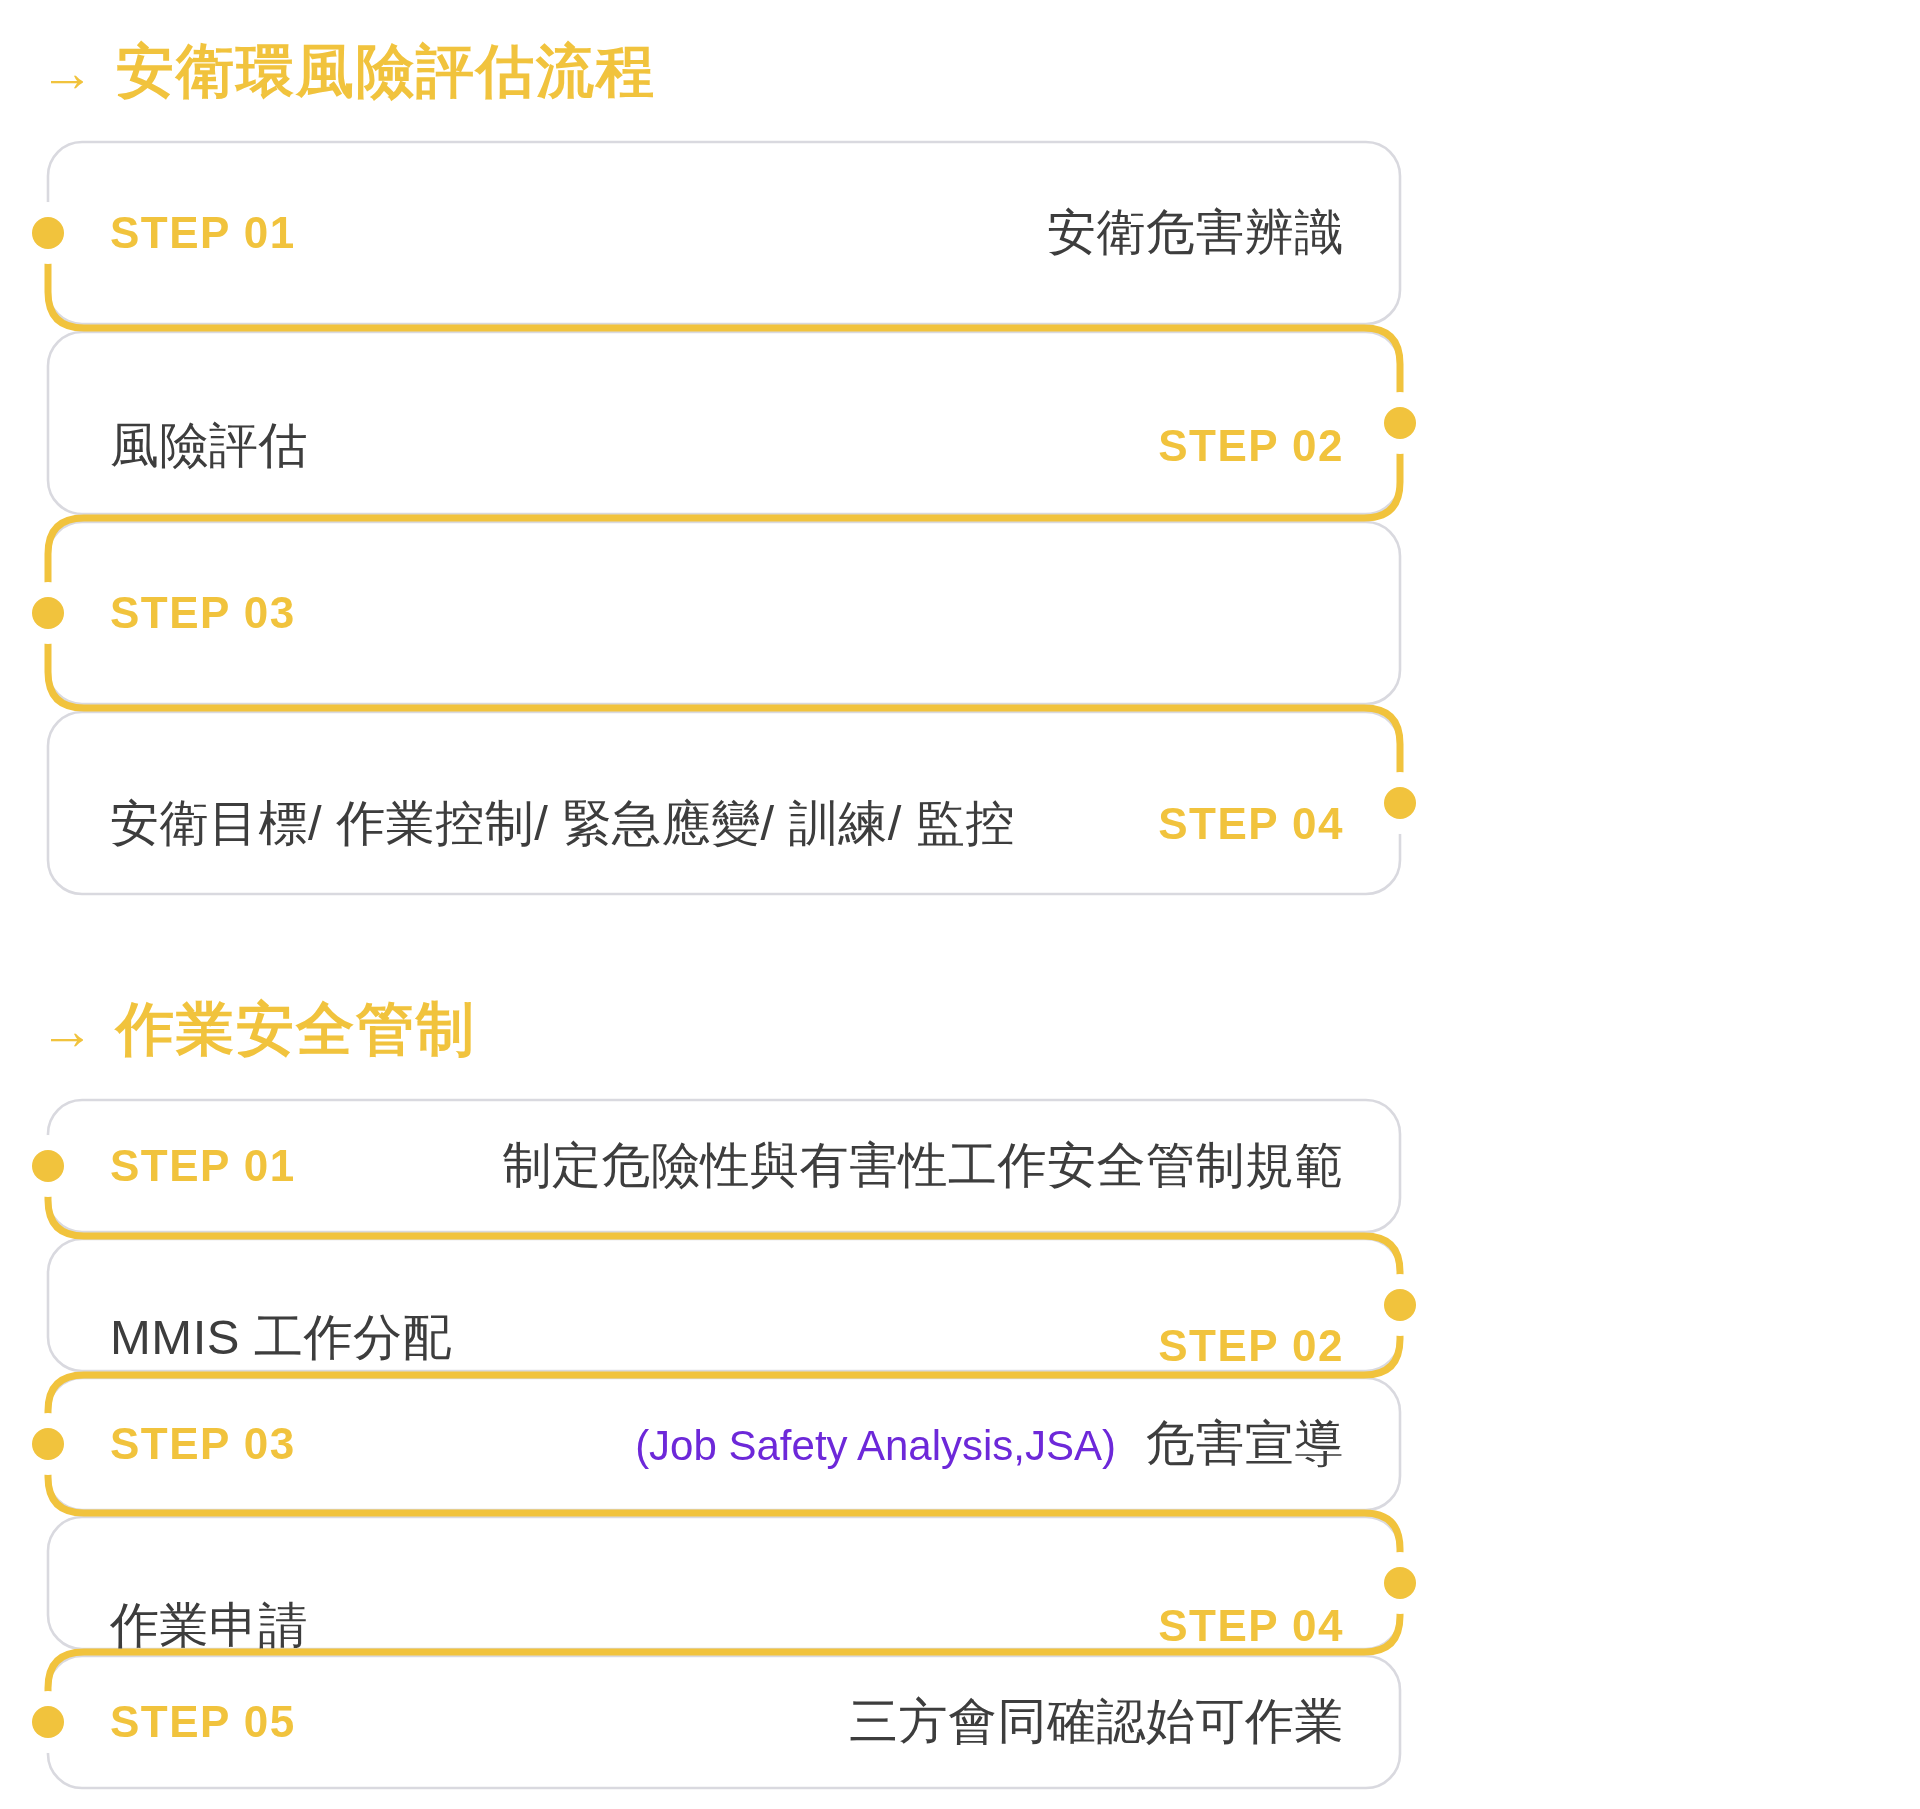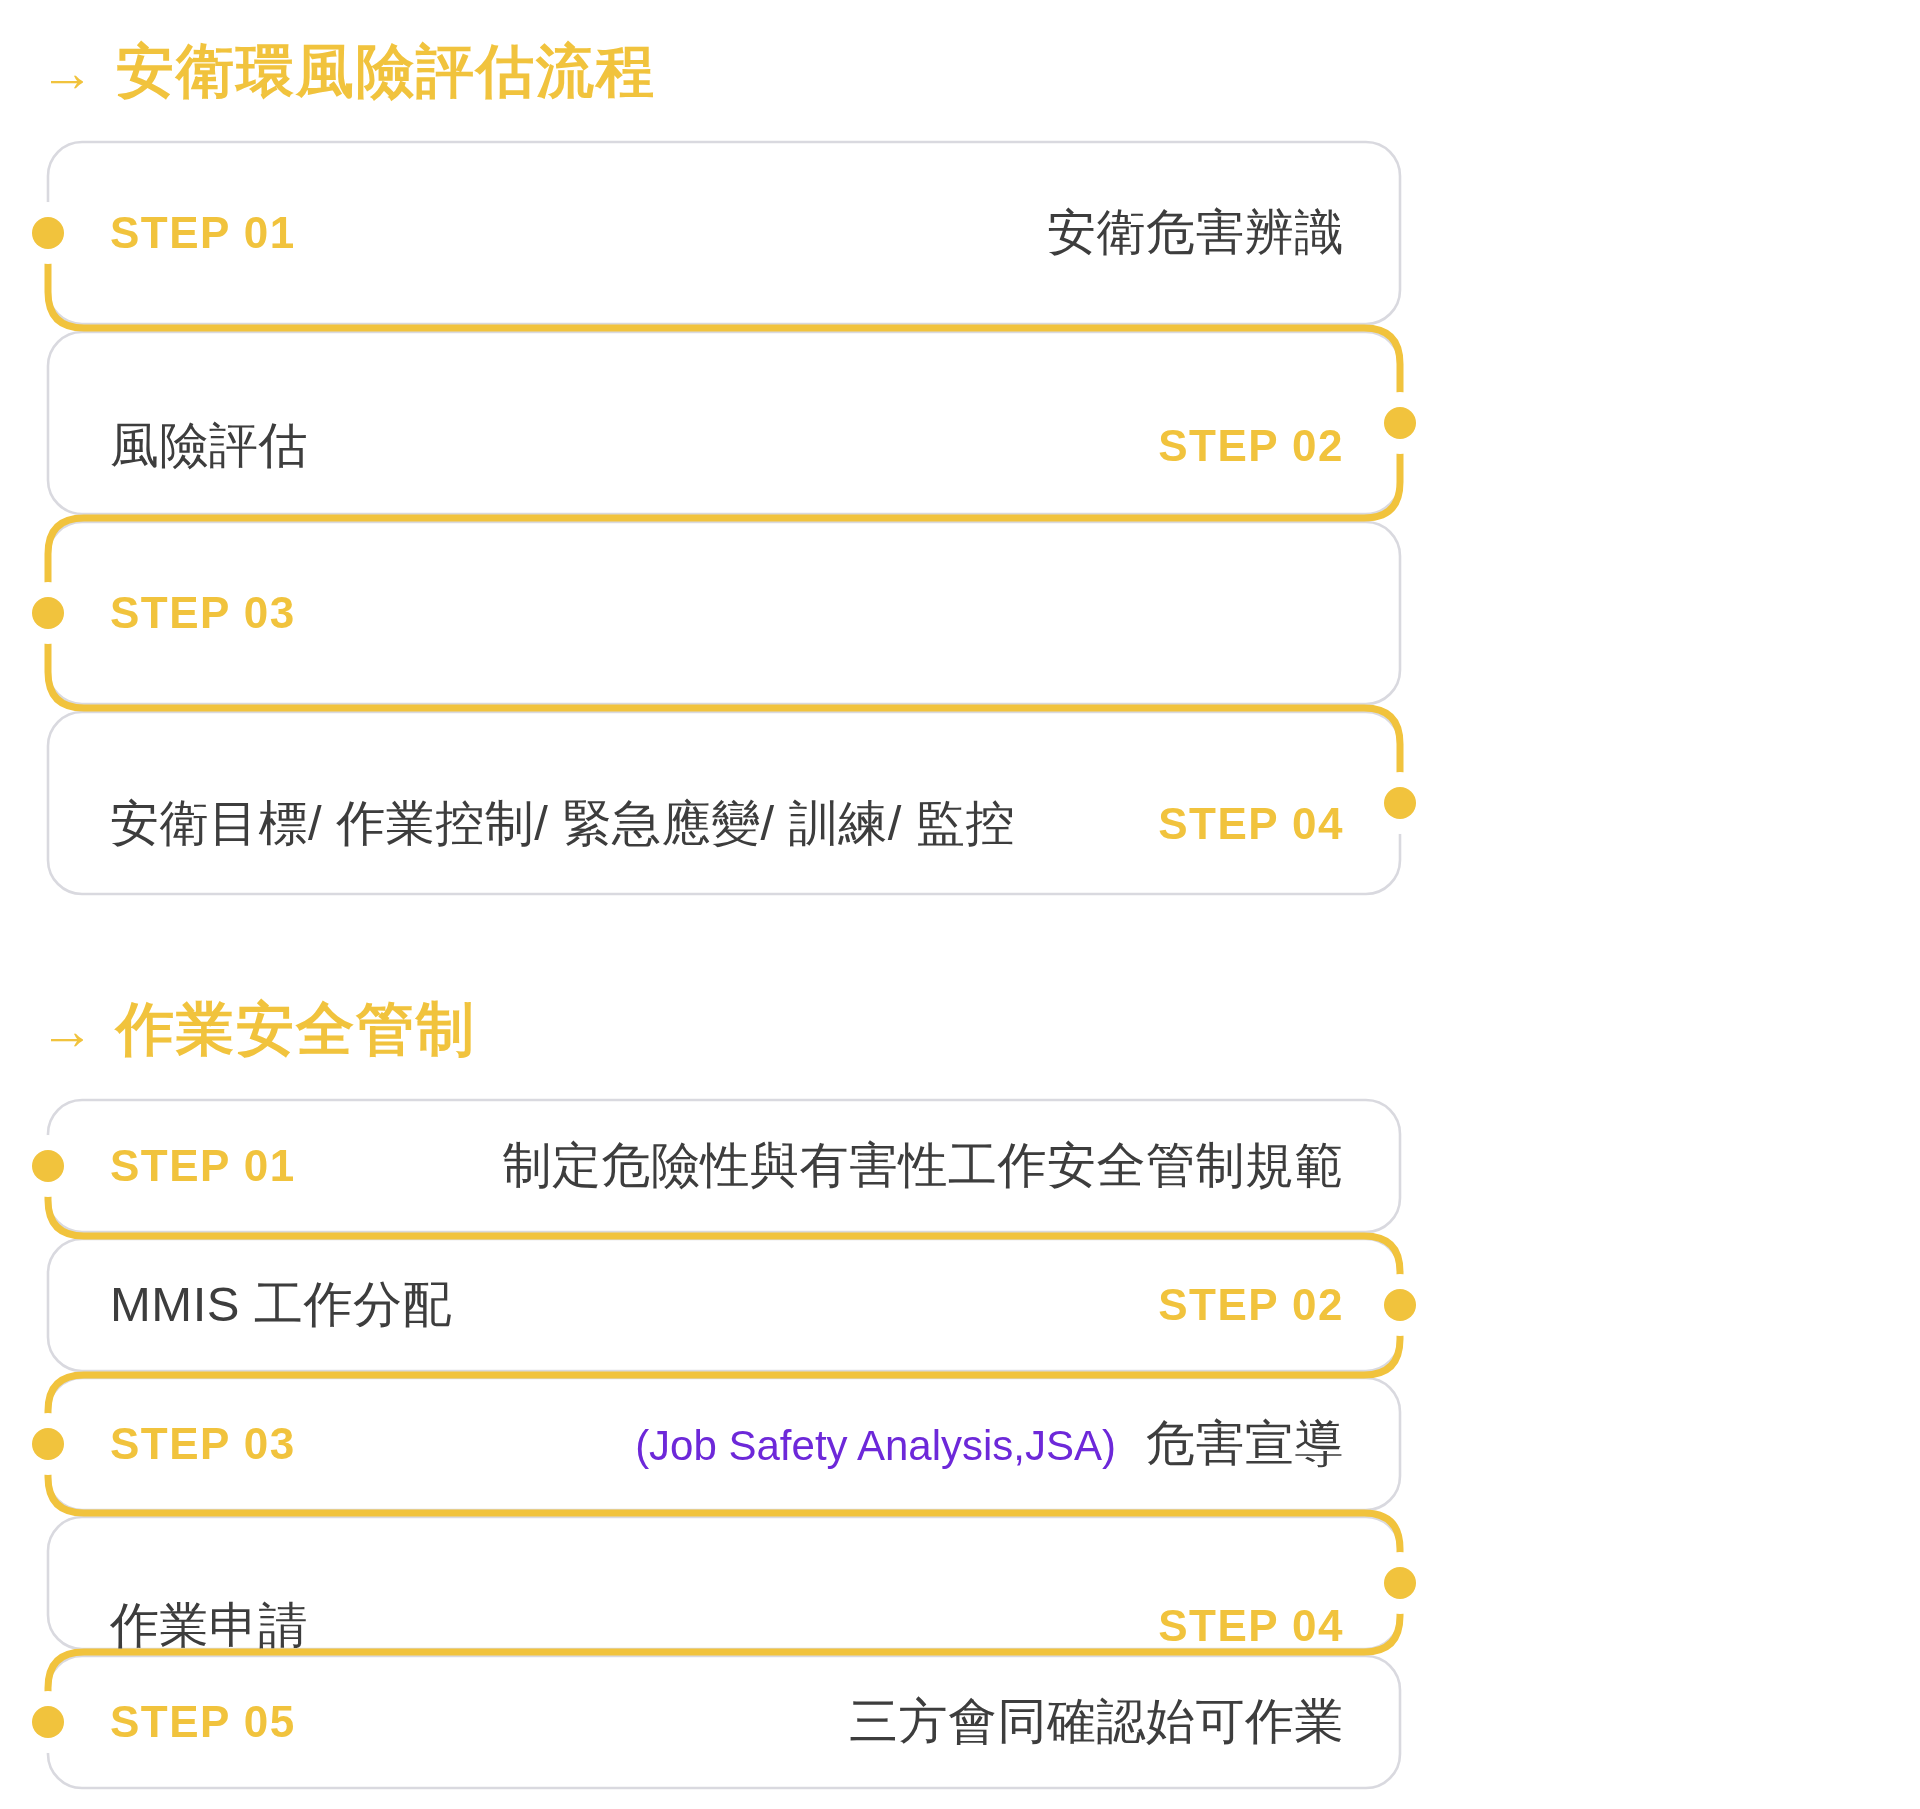--- a/index.html
+++ b/index.html
@@ -106,21 +106,21 @@
 <div class="section-title" style="top:998px;">
   <span class="arrow">→</span>
   <span>作業安全管制</span>
 </div>
 
 <div class="step-row" style="top:1100px;height:132px;">
   <span class="step-label">STEP 01</span>
   <span class="box-text">制定危險性與有害性工作安全管制規範</span>
 </div>
 
-<div class="step-row" style="top:1239px;height:132px;">
+<div class="step-row" style="top:1239px;height:132px;align-items:flex-end;">
   <span class="box-text">MMIS 工作分配</span>
   <span class="step-label">STEP 02</span>
 </div>
 
 <div class="step-row" style="top:1378px;height:132px;">
   <span class="step-label">STEP 03</span>
   <span class="box-text mixed">
     <span class="latin-light">(Job Safety Analysis,JSA)</span>
     <span class="cjk-gap">危害宣導</span>
   </span>

